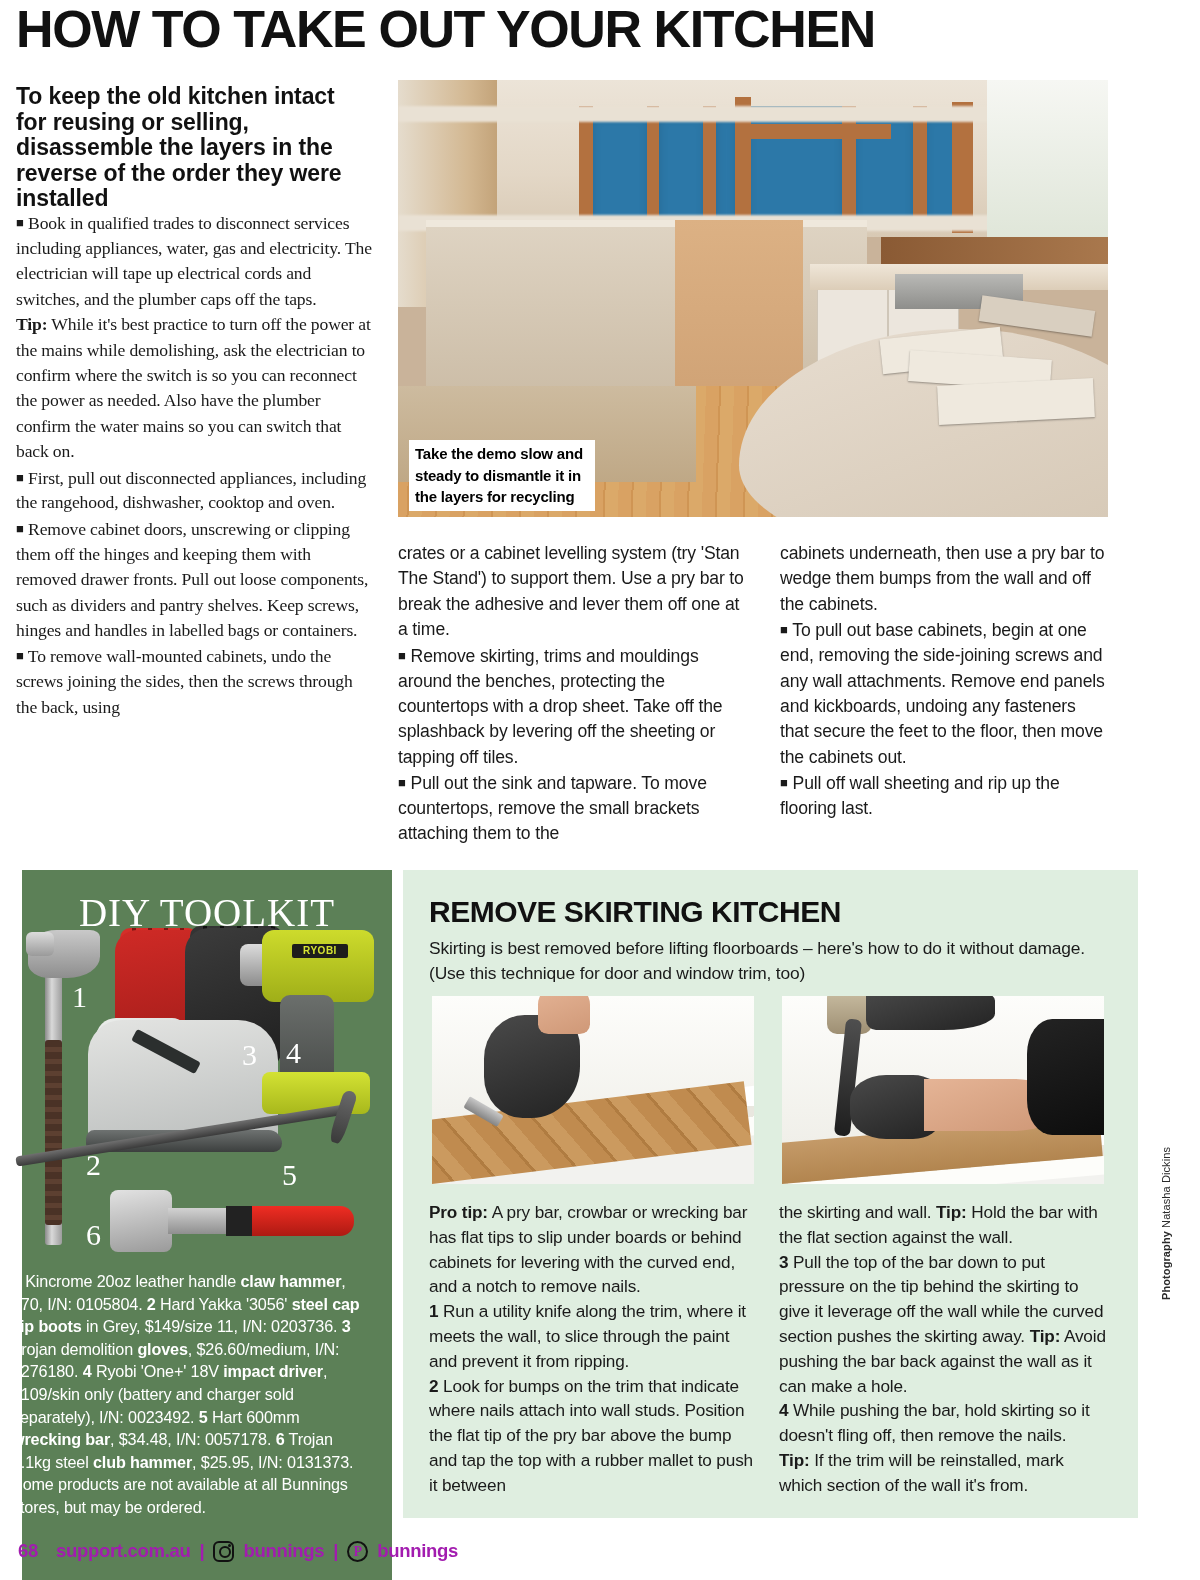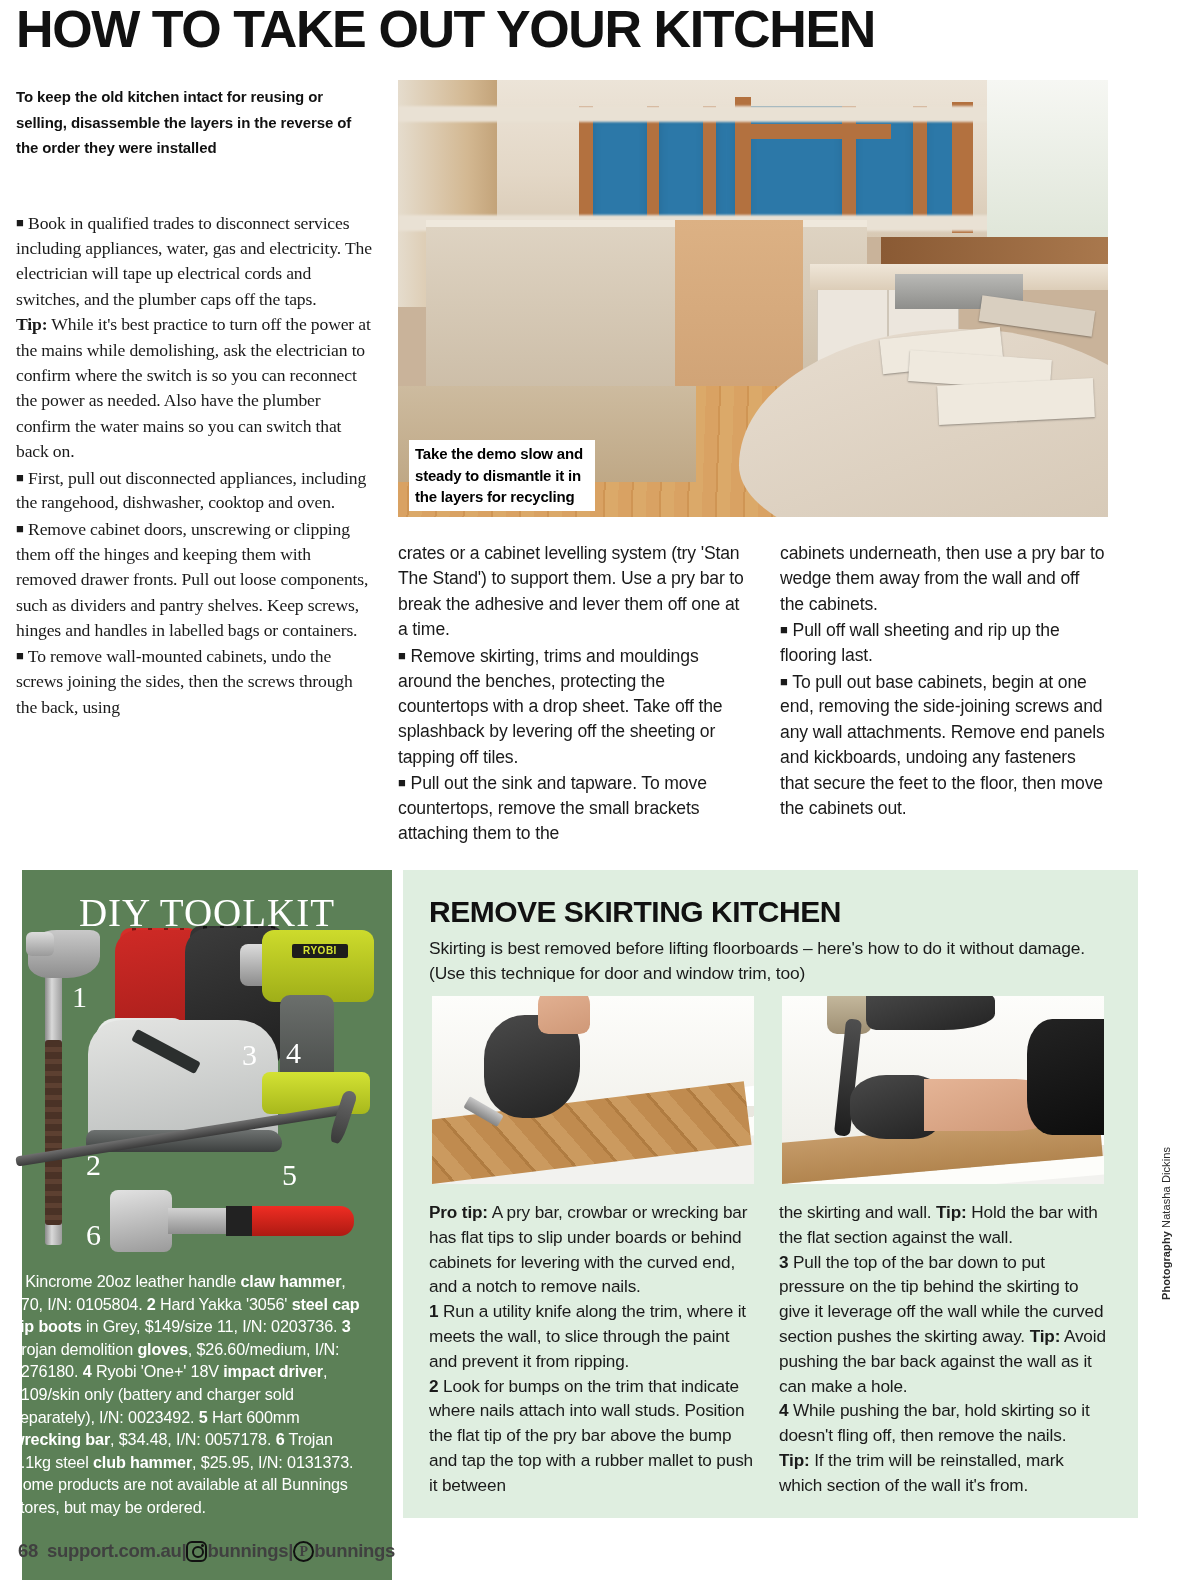--- a/index.html
+++ b/index.html
@@ -32,21 +32,21 @@
     transform: scaleX(1.02);
     transform-origin: left top;
   }
 
   
   .deck {
     position: absolute;
     left: 16px;
     top: 84px;
     width: 350px;
-    font-size: 15px;
+    font-size: 23px;
     font-weight: bold;
     line-height: 25.5px;
     color: #111111;
     letter-spacing: -0.1px;
   }
 
   
   .bodycol {
     position: absolute;
     font-size: 17.6px;
@@ -399,23 +399,24 @@
     letter-spacing: .1px;
   }
   .credit b { font-weight: bold; }
 
   
   .footer {
     position: absolute;
     left: 18px; top: 1540px;
     display: flex;
     align-items: center;
+    gap: 9px;
     font-size: 18.5px;
     font-weight: bold;
-    color: #404040;
+    color: #a21caf;
     letter-spacing: -0.3px;
   }
   .footer .pageno { font-size: 18.5px; font-weight: bold; margin-right: 9px; }
   .footer .sep { font-weight: bold; }
   .ig-icon {
     display: inline-block;
     width: 21px; height: 21px;
     border: 2.6px solid #111;
     border-radius: 6px;
     position: relative;
@@ -512,23 +513,23 @@
     <p><span class="bul">■</span> To remove wall-mounted cabinets, undo the screws joining the sides, then the screws through the back, using</p>
   </div>
 
   <div class="bodycol" id="col2">
     <p>crates or a cabinet levelling system (try 'Stan The Stand') to support them. Use a pry bar to break the adhesive and lever them off one at a time.</p>
     <p><span class="bul">■</span> Remove skirting, trims and mouldings around the benches, protecting the countertops with a drop sheet. Take off the splashback by levering off the sheeting or tapping off tiles.</p>
     <p><span class="bul">■</span> Pull out the sink and tapware. To move countertops, remove the small brackets attaching them to the</p>
   </div>
 
   <div class="bodycol" id="col3">
-    <p>cabinets underneath, then use a pry bar to wedge them away from the wall and off the cabinets.</p>
+    <p>cabinets underneath, then use a pry bar to wedge them bumps from the wall and off the cabinets.</p>
+    <p><span class="bul">■</span> To pull out base cabinets, begin at one end, removing the side-joining screws and any wall attachments. Remove end panels and kickboards, undoing any fasteners that secure the feet to the floor, then move the cabinets out.</p>
     <p><span class="bul">■</span> Pull off wall sheeting and rip up the flooring last.</p>
-    <p><span class="bul">■</span> To pull out base cabinets, begin at one end, removing the side-joining screws and any wall attachments. Remove end panels and kickboards, undoing any fasteners that secure the feet to the floor, then move the cabinets out.</p>
   </div>
 
   <div class="toolkit">
     <div class="toolkit-title">DIY TOOLKIT</div>
   </div>
 
   <div class="tool claw-handle"></div>
   <div class="tool claw-grip"></div>
   <div class="tool claw-head"></div>
   <div class="tool claw-peen"></div>

